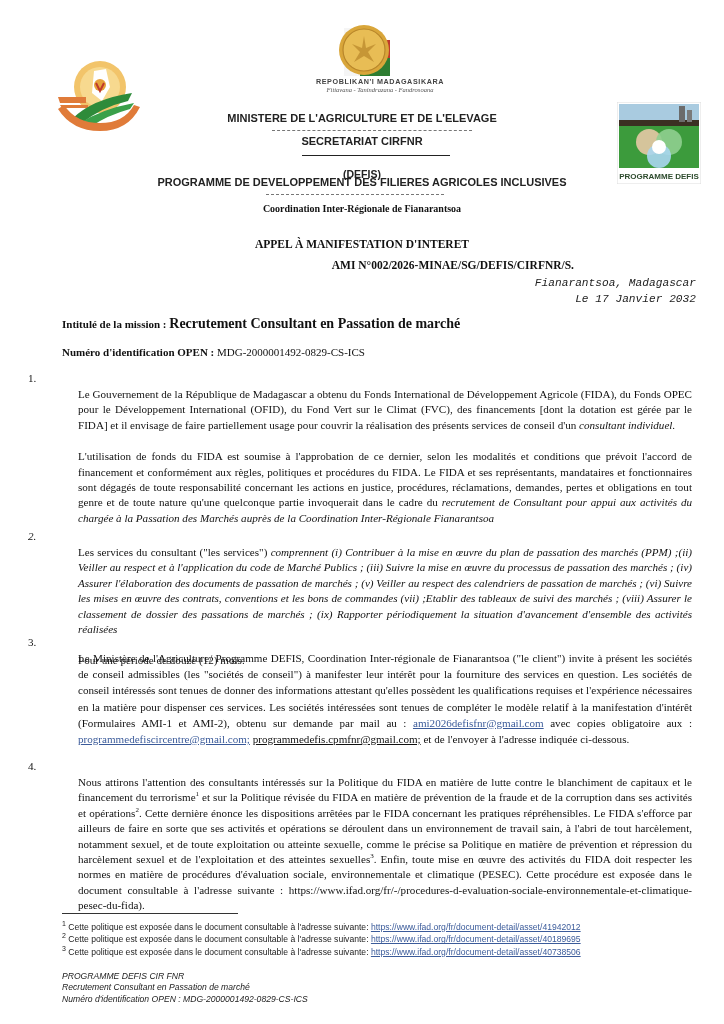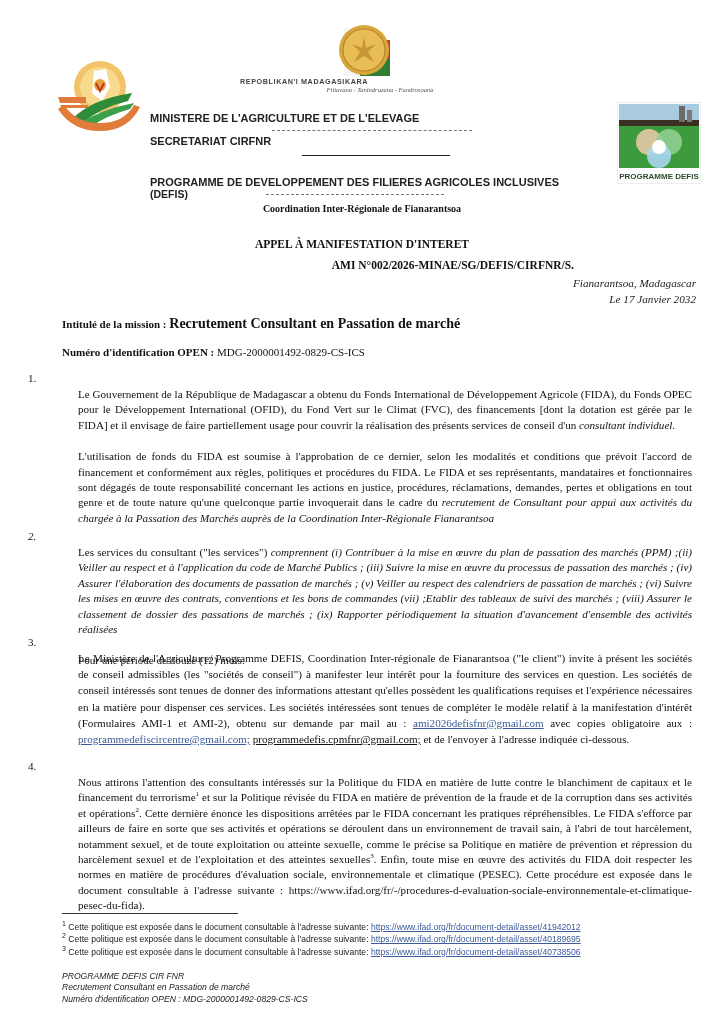--- a/index.html
+++ b/index.html
@@ -6,36 +6,36 @@
   html, body { width: 724px; height: 1024px; background: #ffffff; overflow: hidden; }
   body { position: relative; font-family: "Liberation Serif", serif; color: #111; }
 
   .abs { position: absolute; }
 
   
   .logo-left { left: 52px; top: 57px; width: 90px; height: 76px; }
   .logo-center { left: 330px; top: 22px; width: 80px; height: 56px; }
   .logo-right { left: 617px; top: 102px; width: 84px; height: 92px; }
 
-  .rep-title { left: 240px; top: 77px; width: 280px; text-align: left;
+  .rep-title { left: 240px; top: 77px; width: 280px; text-align: center;
     font-family: "Liberation Sans", sans-serif; font-size: 7.2px; letter-spacing: 0.6px; color: #444; font-weight: bold; }
   .rep-motto { left: 240px; top: 86px; width: 280px; text-align: center;
     font-family: "Liberation Serif", serif; font-size: 6.5px; font-style: italic; color: #555; }
 
-  .hdr { left: 150px; width: 424px; text-align: left; font-family: "Liberation Sans", sans-serif;
+  .hdr { left: 150px; width: 424px; text-align: center; font-family: "Liberation Sans", sans-serif;
     font-weight: bold; font-size: 11px; color: #222; }
   .rule-dash { border-top: 1px dashed #777; }
   .rule-solid { border-top: 1px solid #222; }
 
   .coord { left: 150px; top: 203px; width: 424px; text-align: center;
     font-family: "Liberation Serif", serif; font-weight: bold; font-size: 10px; }
   .ami-title { left: 150px; top: 238px; width: 424px; text-align: center; font-weight: bold; font-size: 11.5px; }
   .ami-ref { left: 150px; top: 259px; width: 424px; text-align: right; font-weight: bold; font-size: 11.5px; }
 
-  .place { right: 28px; top: 275px; text-align: right; font-family: Liberation Serif, serif; font-style: italic; font-size: 11.2px; line-height: 16px; color: #222; }
+  .place { right: 28px; top: 275px; text-align: right; font-family: Liberation Mono, monospace; font-style: italic; font-size: 11.2px; line-height: 16px; color: #222; }
 
   .mission { left: 62px; top: 316px; font-size: 11px; font-weight: bold; }
   .mission .big { font-size: 14px; }
   .openid { left: 62px; top: 346px; font-size: 11px; font-weight: bold; }
   .openid .val { font-weight: normal; }
 
   .item { position: absolute; left: 28px; width: 680px; font-size: 11.1px; line-height: 15.4px; text-align: justify; }
   .item .num { position: absolute; left: 0; top: 0; width: 20px; }
   .item .body { margin-left: 34px; }
   .item p { margin: 16px; }
@@ -96,21 +96,21 @@
     <circle cx="42" cy="45" r="7" fill="#ffffff"></circle>
     <text x="42" y="77" text-anchor="middle" font-family="Liberation Sans, sans-serif" font-size="8" font-weight="bold" fill="#2d4b2d">PROGRAMME DEFIS</text>
   </svg>
 </div>
 
 <div class="abs hdr" style="top:112px;">MINISTERE DE L'AGRICULTURE ET DE L'ELEVAGE</div>
 <div class="abs rule-dash" style="left:272px; top:130px; width:200px;"></div>
 <div class="abs hdr" style="top:135px;">SECRETARIAT CIRFNR</div>
 <div class="abs rule-solid" style="left:302px; top:155px; width:148px;"></div>
 <div class="abs hdr" style="top:160px;margin-top:16px;">PROGRAMME DE DEVELOPPEMENT DES FILIERES AGRICOLES INCLUSIVES</div>
-<div class="abs hdr" style="top:188px; font-size:10.5px;">(DEFIS)</div>
+<div class="abs hdr" style="top:168px; font-size:10.5px;">(DEFIS)</div>
 <div class="abs rule-dash" style="left:266px; top:194px; width:178px;"></div>
 
 <div class="abs coord">Coordination Inter-Régionale de Fianarantsoa</div>
 <div class="abs ami-title">APPEL À MANIFESTATION D'INTERET</div>
 <div class="abs ami-ref">AMI N°002/2026-MINAE/SG/DEFIS/CIRFNR/S.</div>
 
 <div class="abs place">
   <div>Fianarantsoa, Madagascar</div>
   <div>Le 17 Janvier 2032</div>
 </div>

